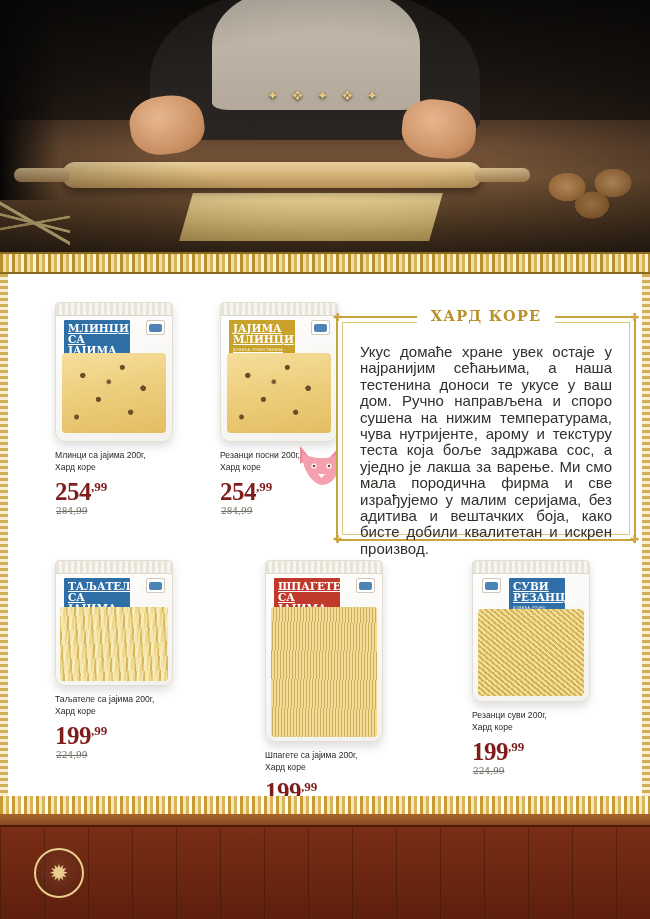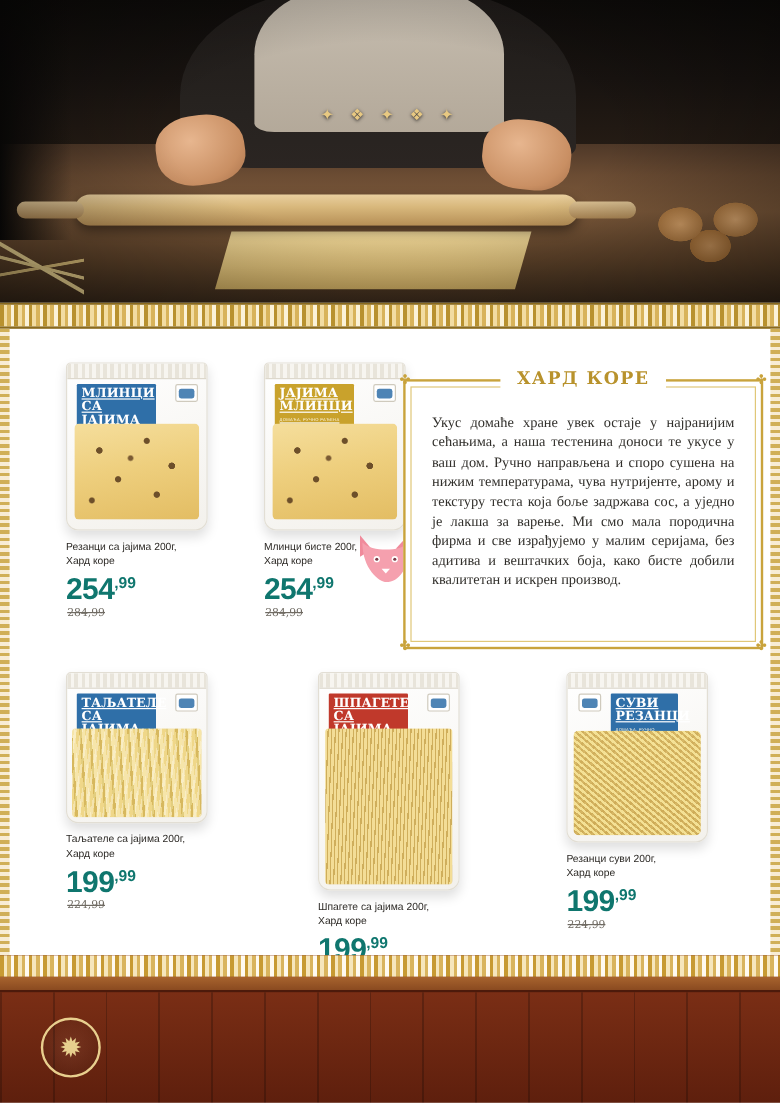--- a/index.html
+++ b/index.html
@@ -208,22 +208,22 @@
       repeating-linear-gradient(-35deg, rgba(250,233,165,.55) 0 2px, rgba(190,156,78,.45) 2px 4px),
       linear-gradient(180deg, #f0d98d, #d6b762);
     border-radius: 4px;
   }
 
   .pname {
     font-size: 8.6px; color: #2d2a26; line-height: 11.5px; margin-left: 15px;
   }
   .price {
     margin-left: 15px; margin-top: 6px;
-    font-family: Liberation Sans, sans-serif; font-weight: bold;
-    color: #0f766e; line-height: 1;
+    font-family: Liberation Serif, serif; font-weight: bold;
+    color: #7f1d1d; line-height: 1;
   }
   .price .int { font-size: 25px; letter-spacing: -.5px; }
   .price .dec { font-size: 13px; vertical-align: 9px; }
   .oldprice {
     margin-left: 16px; margin-top: 2px;
     font-size: 9px; color: #6f6a62; text-decoration: line-through;
     font-family: "DejaVu Serif", serif;
   }
 
   
@@ -240,22 +240,22 @@
   .info-title {
     position: absolute; left: 0; right: 0; top: -11px; text-align: center;
   }
   .info-title span {
     background: #fff; padding: 0 14px;
     font-family: "DejaVu Serif", serif; font-weight: bold;
     font-size: 14.5px; color: #b8922c; letter-spacing: 1.2px;
   }
   .info-text {
     position: absolute; left: 22px; right: 22px; top: 26px;
-    font-family: Liberation Serif, serif;
-    font-size: 12px; line-height: 16.4px;
+    font-family: Liberation Sans, sans-serif;
+    font-size: 15px; line-height: 16.4px;
     color: #32302c; text-align: justify;
   }
   .corner { position: absolute; width: 11px; height: 11px; color: #c9a33c; font-size: 11px; line-height: 11px; text-align: center; }
   .corner.tl { left: -6px; top: -6px; }
   .corner.tr { right: -6px; top: -6px; }
   .corner.bl { left: -6px; bottom: -6px; }
   .corner.br { right: -6px; bottom: -6px; }
 
   
   .fox {
@@ -345,21 +345,21 @@
           <small>ДОМАЋА, РУЧНО РАЂЕНА ТЕСТЕНИНА</small>
         </div>
         <div class="brandbox">
             <i></i>
           </div>
         <div class="contents">
           <div class="kore"></div>
         </div>
       </div>
       <div class="pname">
-        <span>Резанци  са јајима 200г,</span><br>
+        <span>Млинци  са јајима 200г,</span><br>
         <span>Хард коре</span>
       </div>
       <div class="price">
         <span class="int">254</span><span class="dec">,99</span>
       </div>
       <div class="oldprice">284,99</div>
     </div>
 
     <div class="cell c2">
       <div class="pack">
@@ -370,21 +370,21 @@
           <small>ДОМАЋА, РУЧНО РАЂЕНА ТЕСТЕНИНА</small>
         </div>
         <div class="brandbox">
             <i></i>
           </div>
         <div class="contents">
           <div class="kore"></div>
         </div>
       </div>
       <div class="pname">
-        <span>Млинци бисте 200г,</span><br>
+        <span>Резанци посни 200г,</span><br>
         <span>Хард коре</span>
       </div>
       <div class="price">
         <span class="int">254</span><span class="dec">,99</span>
       </div>
       <div class="oldprice">284,99</div>
     </div>
 
     <div class="fox">
       <svg viewBox="0 0 48 46" width="48" height="46">

